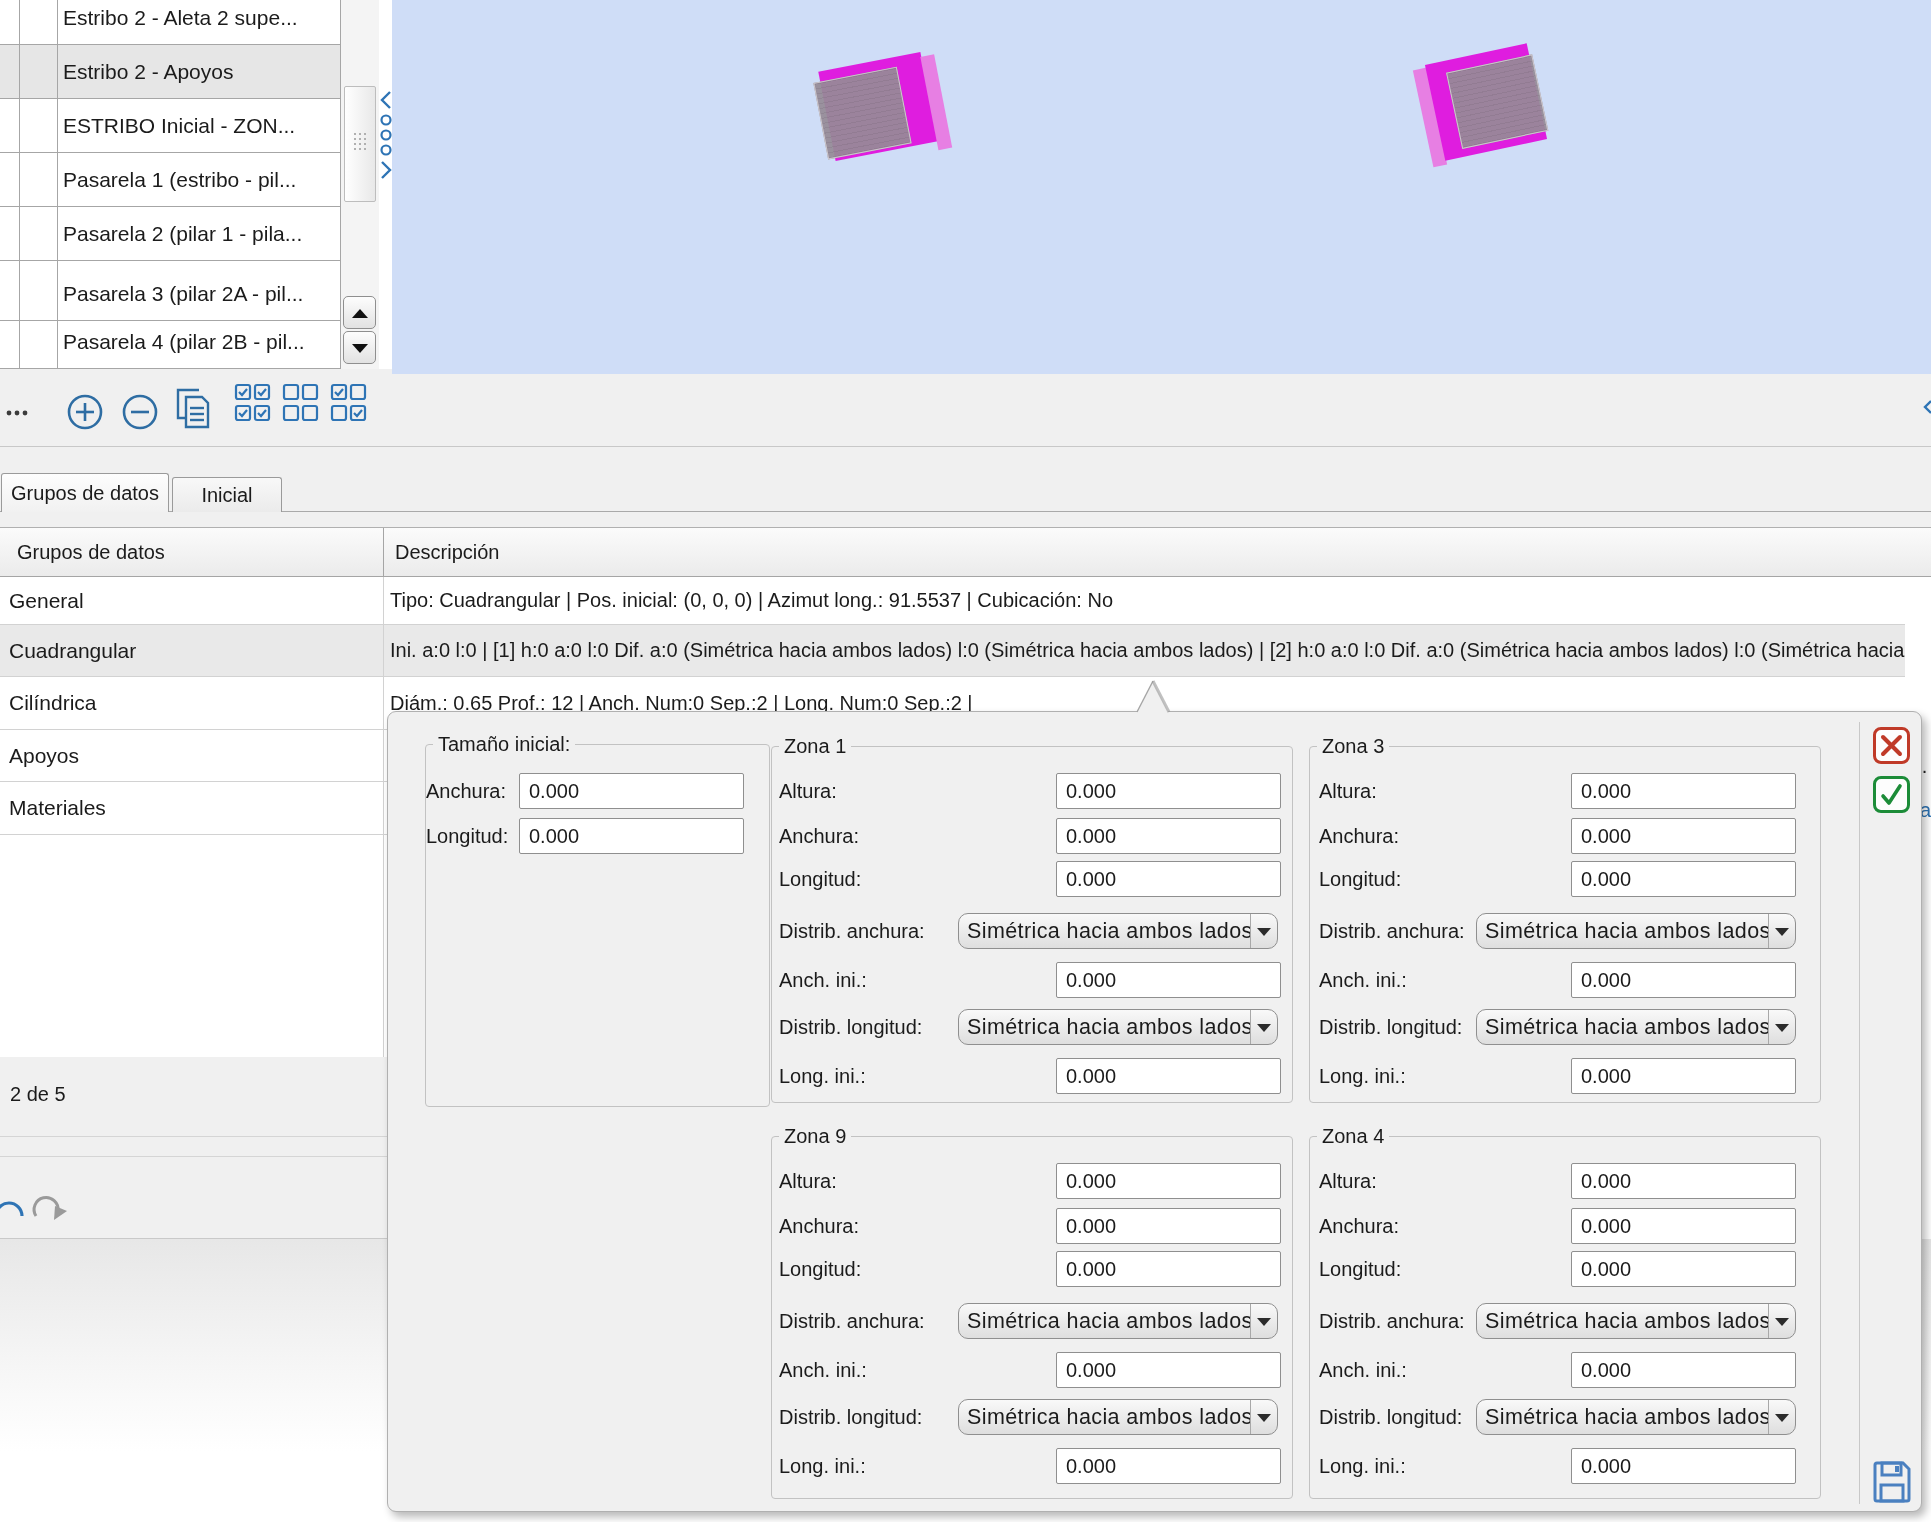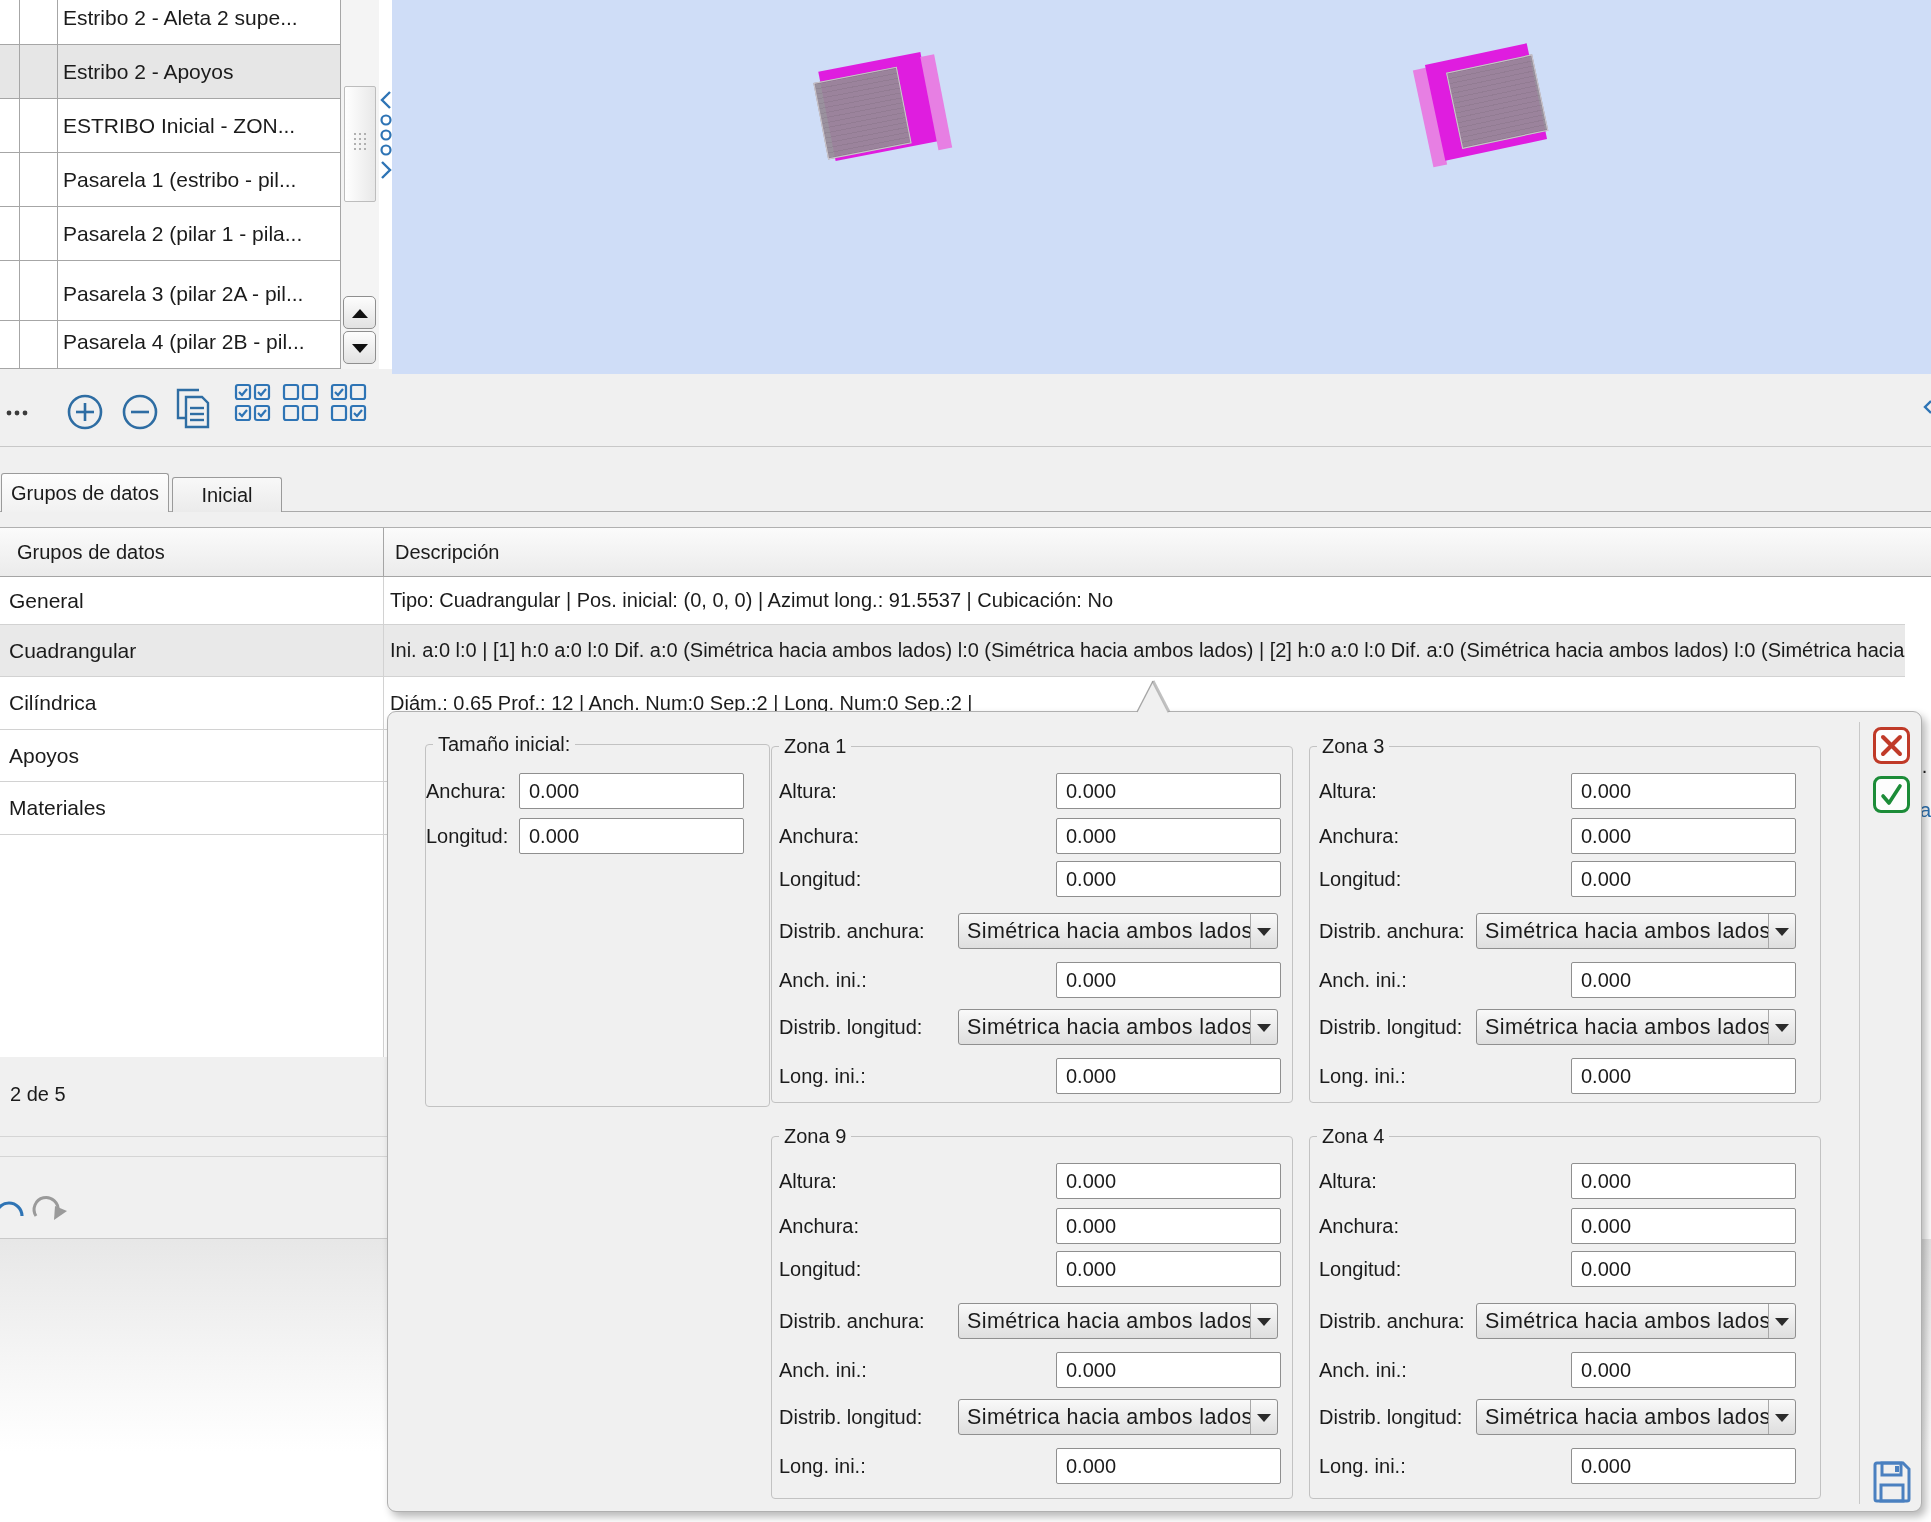--- a/index.html
+++ b/index.html
@@ -55,21 +55,21 @@
   #count { position:absolute; left:10px; top:26px; font-size:20px; }
   .fline { position:absolute; left:0; width:391px; height:1px; background:#d5d5d5; }
   #canvas { left:0; top:1239px; width:1931px; height:283px; background:linear-gradient(#e7e7e7 0%, #f6f6f6 45%, #ffffff 75%); z-index:1; }
 
   
   #popup { left:387px; top:711px; width:1535px; height:801px; background:#f0f0f0; border:1px solid #b0b0b0; border-radius:9px; box-shadow:4px 5px 9px rgba(0,0,0,0.28); z-index:20; }
   .fset { position:absolute; border:1px solid #c2c2c2; border-radius:4px; }
   .legend { position:absolute; top:-12px; left:7px; background:#f0f0f0; padding:0 5px; font-size:20px; white-space:nowrap; }
   .plabel { position:absolute; height:36px; line-height:36px; font-size:20px; white-space:nowrap; }
   .pinput { position:absolute; width:225px; height:36px; background:#fff; border:1px solid #8f8f8f; border-radius:2px; font-size:20px; line-height:34px; padding-left:9px; }
-  .pselect { position:absolute; width:320px; height:36px; background:linear-gradient(#f9f9f9,#dedede); border:1px solid #8f8f8f; border-radius:3px; }
+  .pselect { position:absolute; width:320px; height:36px; background:linear-gradient(#f9f9f9,#dedede); border:1px solid #8f8f8f; border-radius:10px; }
   .pselect .txt { position:absolute; left:0; top:0; width:291px; height:34px; line-height:34px; padding-left:8px; font-size:21.5px; letter-spacing:0.4px; white-space:nowrap; overflow:hidden; }
   .pselect .arr { position:absolute; right:0; top:0; width:27px; height:34px; border-left:1px solid #a8a8a8; }
   .pselect .arr:after { content:""; position:absolute; left:6px; top:14px; border-left:7px solid transparent; border-right:7px solid transparent; border-top:8px solid #2b2b2b; }
   #vsep { position:absolute; left:1471px; top:10px; width:1px; height:782px; background:#c8c8c8; }
   .pbtn { position:absolute; left:1485px; width:37px; height:37px; background:#fdfdfd; border-radius:8px; }
   #btn-cancel { top:15px; border:3px solid #c03a28; }
   #btn-accept { top:64px; border:3px solid #1c8c38; }
 
   .frag { position:absolute; font-size:20px; z-index:15; white-space:nowrap; }
 </style>

